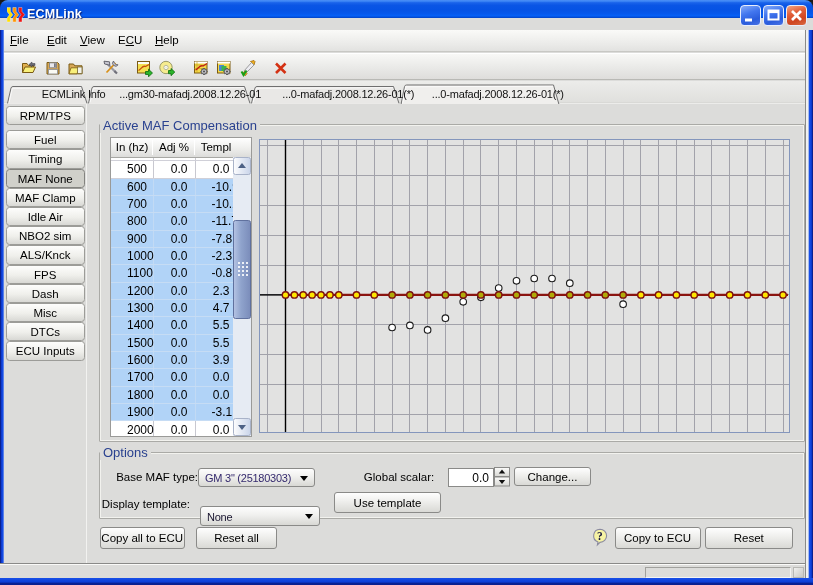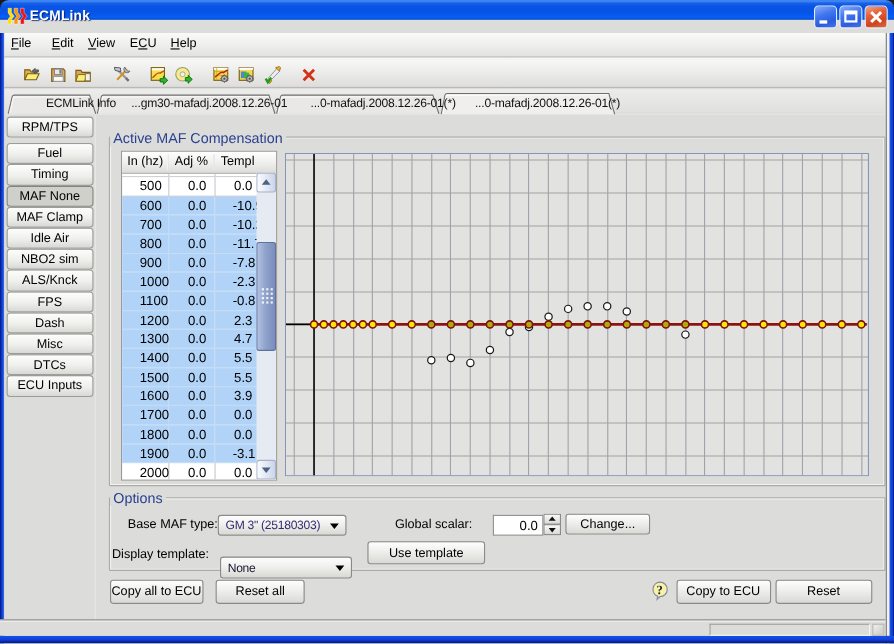--- a/index.html
+++ b/index.html
@@ -458,21 +458,21 @@
 <circle cx="435.2" cy="155.9" r="3.2" fill="#ffe600" stroke="#7c1210" stroke-width="1.4"></circle>
 <circle cx="452.9" cy="155.9" r="3.2" fill="#ffe600" stroke="#7c1210" stroke-width="1.4"></circle>
 <circle cx="470.7" cy="155.9" r="3.2" fill="#ffe600" stroke="#7c1210" stroke-width="1.4"></circle>
 <circle cx="488.5" cy="155.9" r="3.2" fill="#ffe600" stroke="#7c1210" stroke-width="1.4"></circle>
 <circle cx="506.3" cy="155.9" r="3.2" fill="#ffe600" stroke="#7c1210" stroke-width="1.4"></circle>
 <circle cx="524.0" cy="155.9" r="3.2" fill="#ffe600" stroke="#7c1210" stroke-width="1.4"></circle>
 <rect x="0.5" y="0.5" width="530" height="293" fill="none" stroke="#8496bc" stroke-width="1"></rect>
 </svg>
 <div class="lbl" style="left:112px;top:367px;width:82px;text-align:right">Base MAF type:</div>
 <div class="combo" style="left:194px;top:363.5px;width:117px;color:#352a6e">GM 3" (25180303)<span class="arr"></span></div>
-<div class="lbl" style="left:355px;top:367px;width:80px;text-align:left">Global scalar:</div>
+<div class="lbl" style="left:355px;top:367px;width:80px;text-align:center">Global scalar:</div>
 <div class="lbl" style="left:88px;top:394px;width:98px;text-align:right;white-space:nowrap">Display template:</div>
 <div class="combo" style="left:196px;top:402px;width:120px;color:#1a1630">None<span class="arr"></span></div>
 <div class="btn" style="left:330px;top:388px;width:107px;height:21px;line-height:20px">Use template</div>
 <div class="btn" style="left:95.5px;top:423px;width:85.5px;height:21.5px;line-height:20px">Copy all to ECU</div>
 <div class="btn" style="left:192px;top:423px;width:81px;height:21.5px;line-height:20px">Reset all</div>
 <div class="btn" style="left:610.5px;top:423px;width:86px;height:21.5px;line-height:20px">Copy to ECU</div>
 <div class="btn" style="left:701px;top:423px;width:87.5px;height:21.5px;line-height:20px">Reset</div>
 </div>
 <input id="gsinput" value="0.0" readonly="" style="">
 <svg id="spin" width="16" height="20" viewBox="0 0 16 20">

